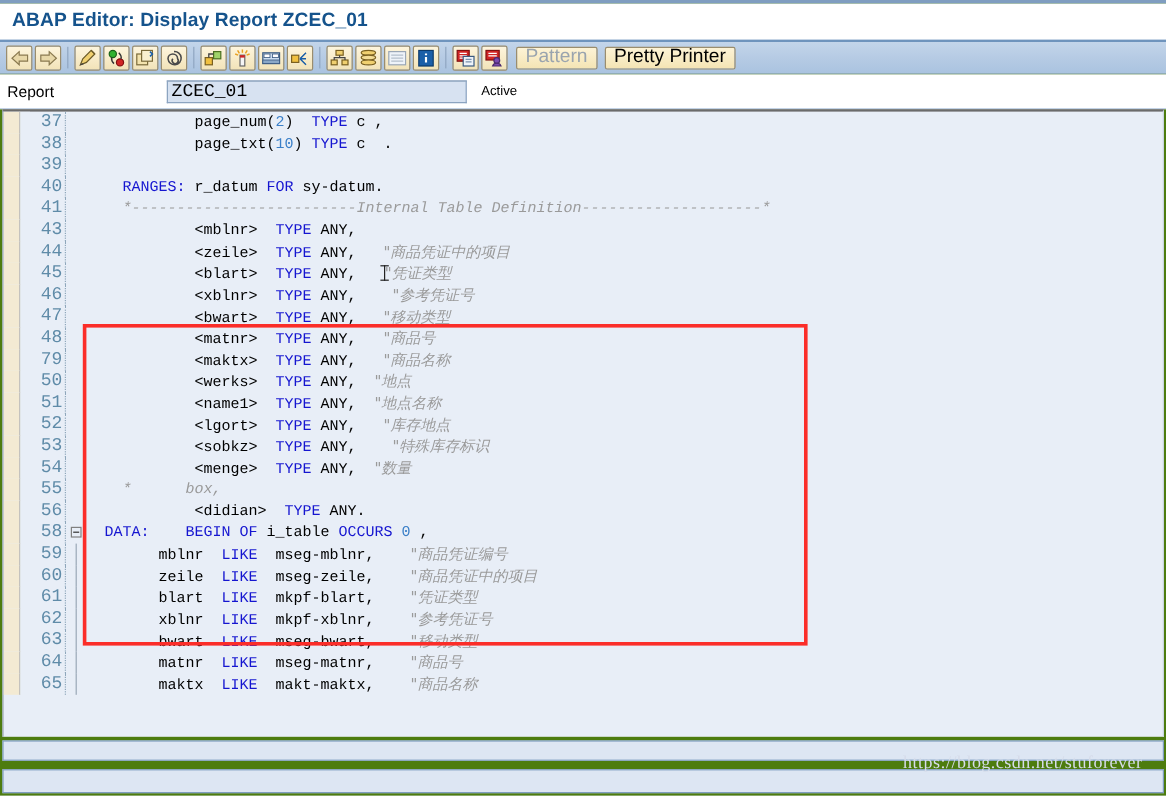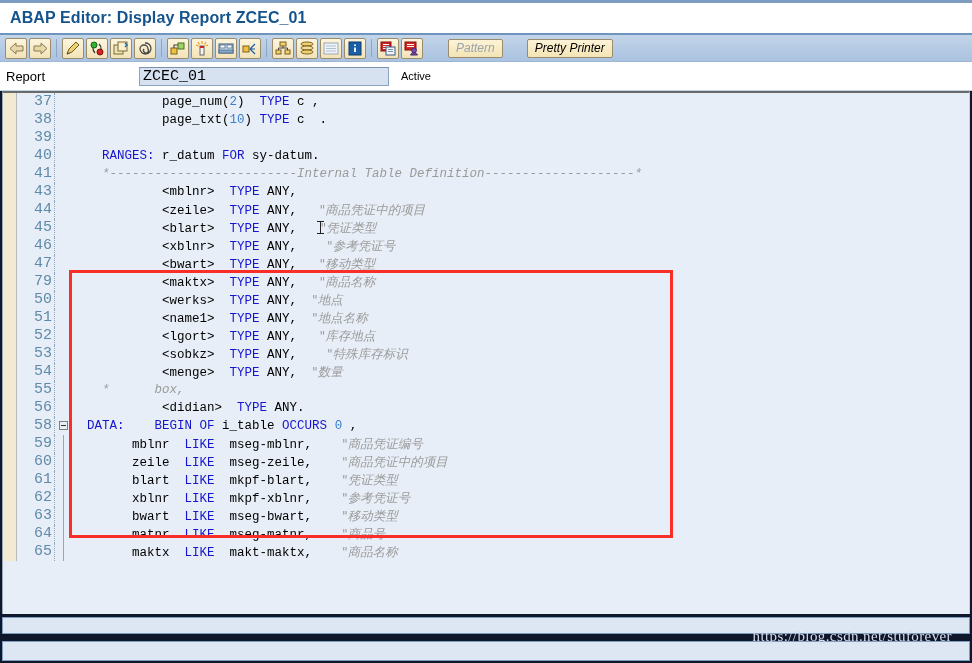--- a/index.html
+++ b/index.html
@@ -4,21 +4,21 @@
 <title>ABAP Editor</title>
 <style>
   html,body{margin:0;padding:0;}
   body{
     width:972px;height:663px;overflow:hidden;
     background:#e8eef7;
     font-family:"Liberation Sans",sans-serif;
     font-size:12px;color:#000;
   }
   
-  #app{width:972px;height:663px;position:relative;background:#0f172a;}
+  #app{width:972px;height:663px;position:relative;background:#4d7c0f;}
   .topline{height:3px;background:#7f9dc0;}
   .titlebar{
     height:30px;background:#ffffff;
     display:flex;align-items:center;
     padding-left:10px;
     border-bottom:2px solid #6f94bd;
   }
   .titlebar .title{
     font-size:16px;font-weight:bold;color:#15538c;
     letter-spacing:.1px;
@@ -36,28 +36,27 @@
     border:1px solid #9a8d6e;
     background:linear-gradient(to bottom,#fdf5dd,#f2e3b8);
     border-radius:2px;
     display:flex;align-items:center;justify-content:center;
     box-sizing:border-box;
     position:relative;
   }
   .tbtn svg{display:block;}
   .tsep{width:1px;height:18px;background:#8fa6c1;margin:0 4px;}
   .txtbtn{
-    height:19px;margin-left:24px;
+    height:19px;margin-left:6px;
     border:1px solid #9a8d6e;
     background:linear-gradient(to bottom,#fdf3d6,#f4e4b4);
-    font-size:12px;padding:0 7px;
+    font-size:16px;padding:0 7px;
     display:flex;align-items:center;
     border-radius:2px;box-sizing:border-box;
     color:#000;
-    font-style:italic;
   }
   .txtbtn.disabled{color:#9aa4ae;}
   
   .reportrow{
     height:28px;background:#ffffff;
     display:flex;align-items:center;
     padding-left:6px;
     border-bottom:1px solid #c3d3e6;
   }
   .reportrow .lbl{width:133px;font-size:13px;}
@@ -312,20 +311,21 @@
         <div class="row"><div class="gutterA"></div><div class="gutterB"></div><div class="lineno">37</div><div class="foldcol"></div><div class="code"><span class="pl">          page_num</span><span class="pl">(</span><span class="num">2</span><span class="pl">)  </span><span class="kw">TYPE</span><span class="pl"> c ,</span></div></div>
         <div class="row"><div class="gutterA"></div><div class="gutterB"></div><div class="lineno">38</div><div class="foldcol"></div><div class="code"><span class="pl">          page_txt</span><span class="pl">(</span><span class="num">10</span><span class="pl">) </span><span class="kw">TYPE</span><span class="pl"> c  .</span></div></div>
         <div class="row"><div class="gutterA"></div><div class="gutterB"></div><div class="lineno">39</div><div class="foldcol"></div><div class="code"></div></div>
         <div class="row"><div class="gutterA"></div><div class="gutterB"></div><div class="lineno">40</div><div class="foldcol"></div><div class="code"><span class="pl">  </span><span class="kw">RANGES:</span><span class="pl"> r_datum </span><span class="kw">FOR</span><span class="pl"> sy-datum.</span></div></div>
         <div class="row"><div class="gutterA"></div><div class="gutterB"></div><div class="lineno">41</div><div class="foldcol"></div><div class="code"><span class="cm">  *-------------------------Internal Table Definition--------------------*</span></div></div>
         <div class="row"><div class="gutterA"></div><div class="gutterB"></div><div class="lineno">43</div><div class="foldcol"></div><div class="code"><span class="pl">          &lt;mblnr&gt;  </span><span class="kw">TYPE</span><span class="pl"> ANY,</span></div></div>
         <div class="row"><div class="gutterA"></div><div class="gutterB"></div><div class="lineno">44</div><div class="foldcol"></div><div class="code"><span class="pl">          &lt;zeile&gt;  </span><span class="kw">TYPE</span><span class="pl"> ANY,   </span><span class="cmz">"商品凭证中的项目</span></div></div>
         <div class="row"><div class="gutterA"></div><div class="gutterB"></div><div class="lineno">45</div><div class="foldcol"></div><div class="code"><span class="pl">          &lt;blart&gt;  </span><span class="kw">TYPE</span><span class="pl"> ANY,   </span><span class="caret"></span><span class="cmz">"凭证类型</span></div></div>
         <div class="row"><div class="gutterA"></div><div class="gutterB"></div><div class="lineno">46</div><div class="foldcol"></div><div class="code"><span class="pl">          &lt;xblnr&gt;  </span><span class="kw">TYPE</span><span class="pl"> ANY,    </span><span class="cmz">"参考凭证号</span></div></div>
         <div class="row"><div class="gutterA"></div><div class="gutterB"></div><div class="lineno">47</div><div class="foldcol"></div><div class="code"><span class="pl">          &lt;bwart&gt;  </span><span class="kw">TYPE</span><span class="pl"> ANY,   </span><span class="cmz">"移动类型</span></div></div>
+        <div class="row"><div class="gutterA"></div><div class="gutterB"></div><div class="lineno">48</div><div class="foldcol"></div><div class="code"><span class="pl">          &lt;matnr&gt;  </span><span class="kw">TYPE</span><span class="pl"> ANY,   </span><span class="cmz">"商品号</span></div></div>
         <div class="row"><div class="gutterA"></div><div class="gutterB"></div><div class="lineno">79</div><div class="foldcol"></div><div class="code"><span class="pl">          &lt;maktx&gt;  </span><span class="kw">TYPE</span><span class="pl"> ANY,   </span><span class="cmz">"商品名称</span></div></div>
         <div class="row"><div class="gutterA"></div><div class="gutterB"></div><div class="lineno">50</div><div class="foldcol"></div><div class="code"><span class="pl">          &lt;werks&gt;  </span><span class="kw">TYPE</span><span class="pl"> ANY,  </span><span class="cmz">"地点</span></div></div>
         <div class="row"><div class="gutterA"></div><div class="gutterB"></div><div class="lineno">51</div><div class="foldcol"></div><div class="code"><span class="pl">          &lt;name1&gt;  </span><span class="kw">TYPE</span><span class="pl"> ANY,  </span><span class="cmz">"地点名称</span></div></div>
         <div class="row"><div class="gutterA"></div><div class="gutterB"></div><div class="lineno">52</div><div class="foldcol"></div><div class="code"><span class="pl">          &lt;lgort&gt;  </span><span class="kw">TYPE</span><span class="pl"> ANY,   </span><span class="cmz">"库存地点</span></div></div>
         <div class="row"><div class="gutterA"></div><div class="gutterB"></div><div class="lineno">53</div><div class="foldcol"></div><div class="code"><span class="pl">          &lt;sobkz&gt;  </span><span class="kw">TYPE</span><span class="pl"> ANY,    </span><span class="cmz">"特殊库存标识</span></div></div>
         <div class="row"><div class="gutterA"></div><div class="gutterB"></div><div class="lineno">54</div><div class="foldcol"></div><div class="code"><span class="pl">          &lt;menge&gt;  </span><span class="kw">TYPE</span><span class="pl"> ANY,  </span><span class="cmz">"数量</span></div></div>
         <div class="row"><div class="gutterA"></div><div class="gutterB"></div><div class="lineno">55</div><div class="foldcol"></div><div class="code"><span class="cm">  *      box,</span></div></div>
         <div class="row"><div class="gutterA"></div><div class="gutterB"></div><div class="lineno">56</div><div class="foldcol"></div><div class="code"><span class="pl">          &lt;didian&gt;  </span><span class="kw">TYPE</span><span class="pl"> ANY.</span></div></div>
         <div class="row"><div class="gutterA"></div><div class="gutterB"></div><div class="lineno">58</div><div class="foldcol"><span class="foldbox"></span></div><div class="code"><span class="kw">DATA:</span><span class="pl">    </span><span class="kw">BEGIN</span><span class="pl"> </span><span class="kw">OF</span><span class="pl"> i_table </span><span class="kw">OCCURS</span><span class="pl"> </span><span class="num">0</span><span class="pl"> ,</span></div></div>
         <div class="row"><div class="gutterA"></div><div class="gutterB"></div><div class="lineno">59</div><div class="foldcol"><span class="foldline"></span></div><div class="code"><span class="pl">      mblnr  </span><span class="kw">LIKE</span><span class="pl">  mseg-mblnr,    </span><span class="cmz">"商品凭证编号</span></div></div>

